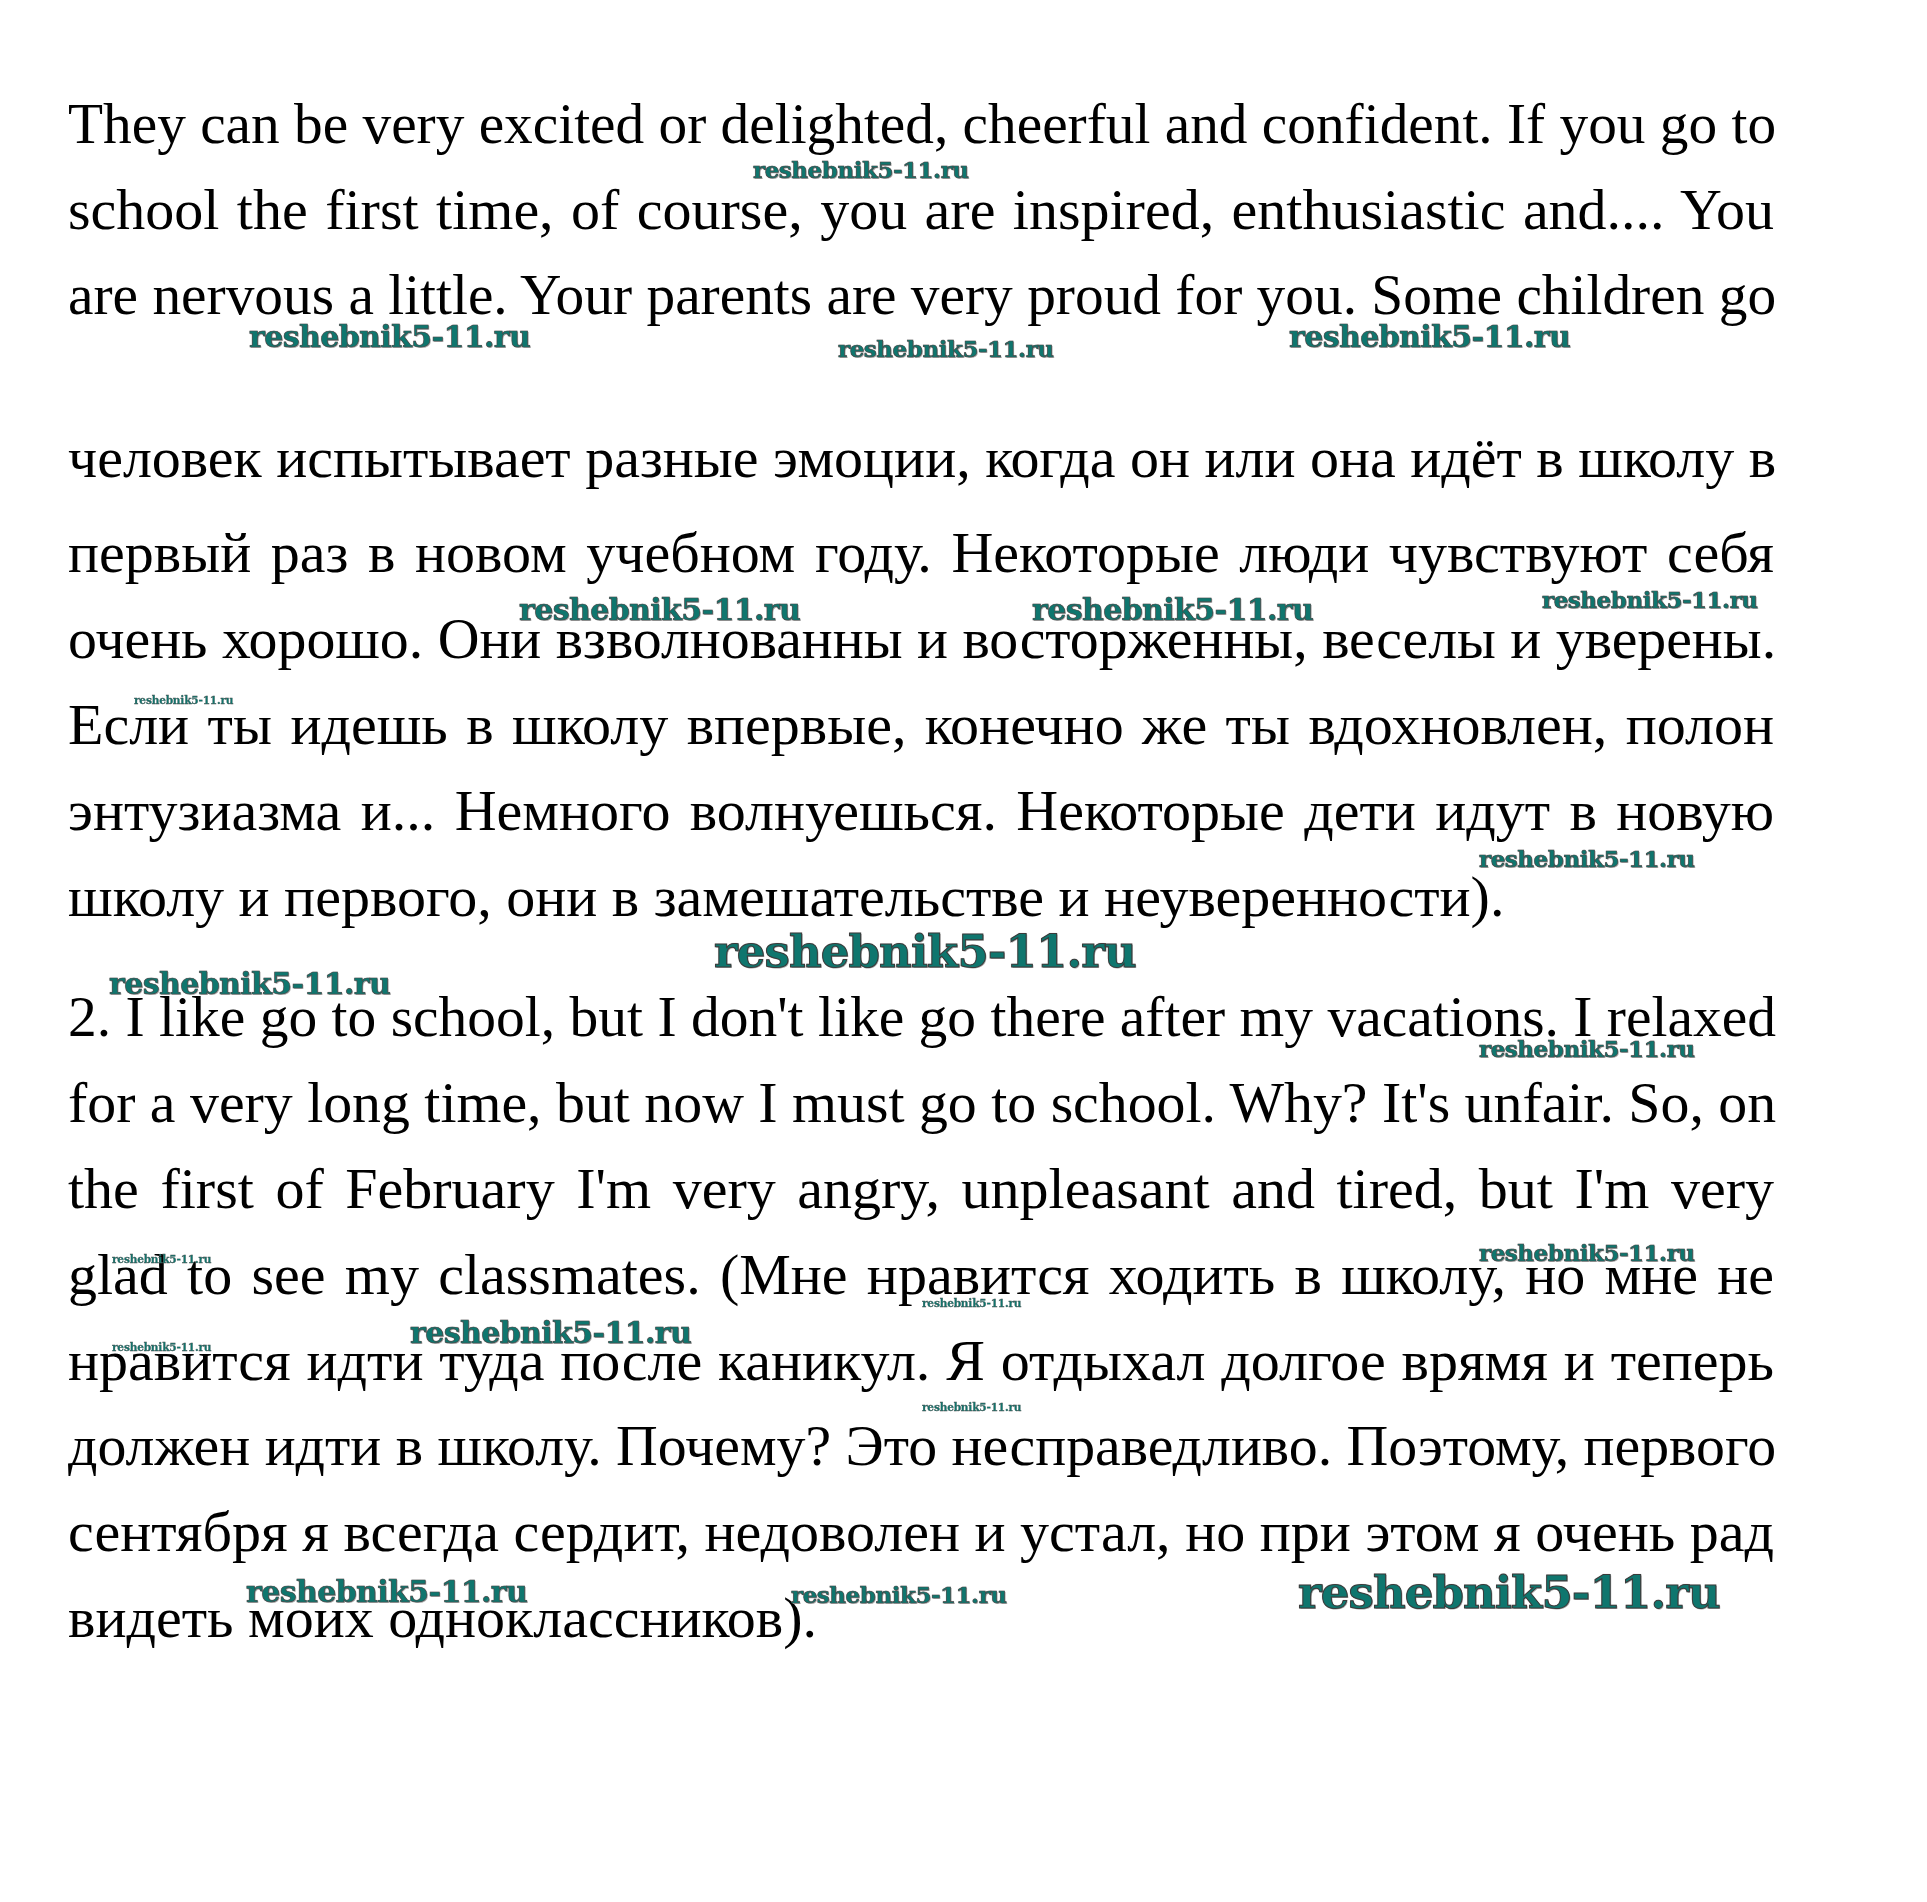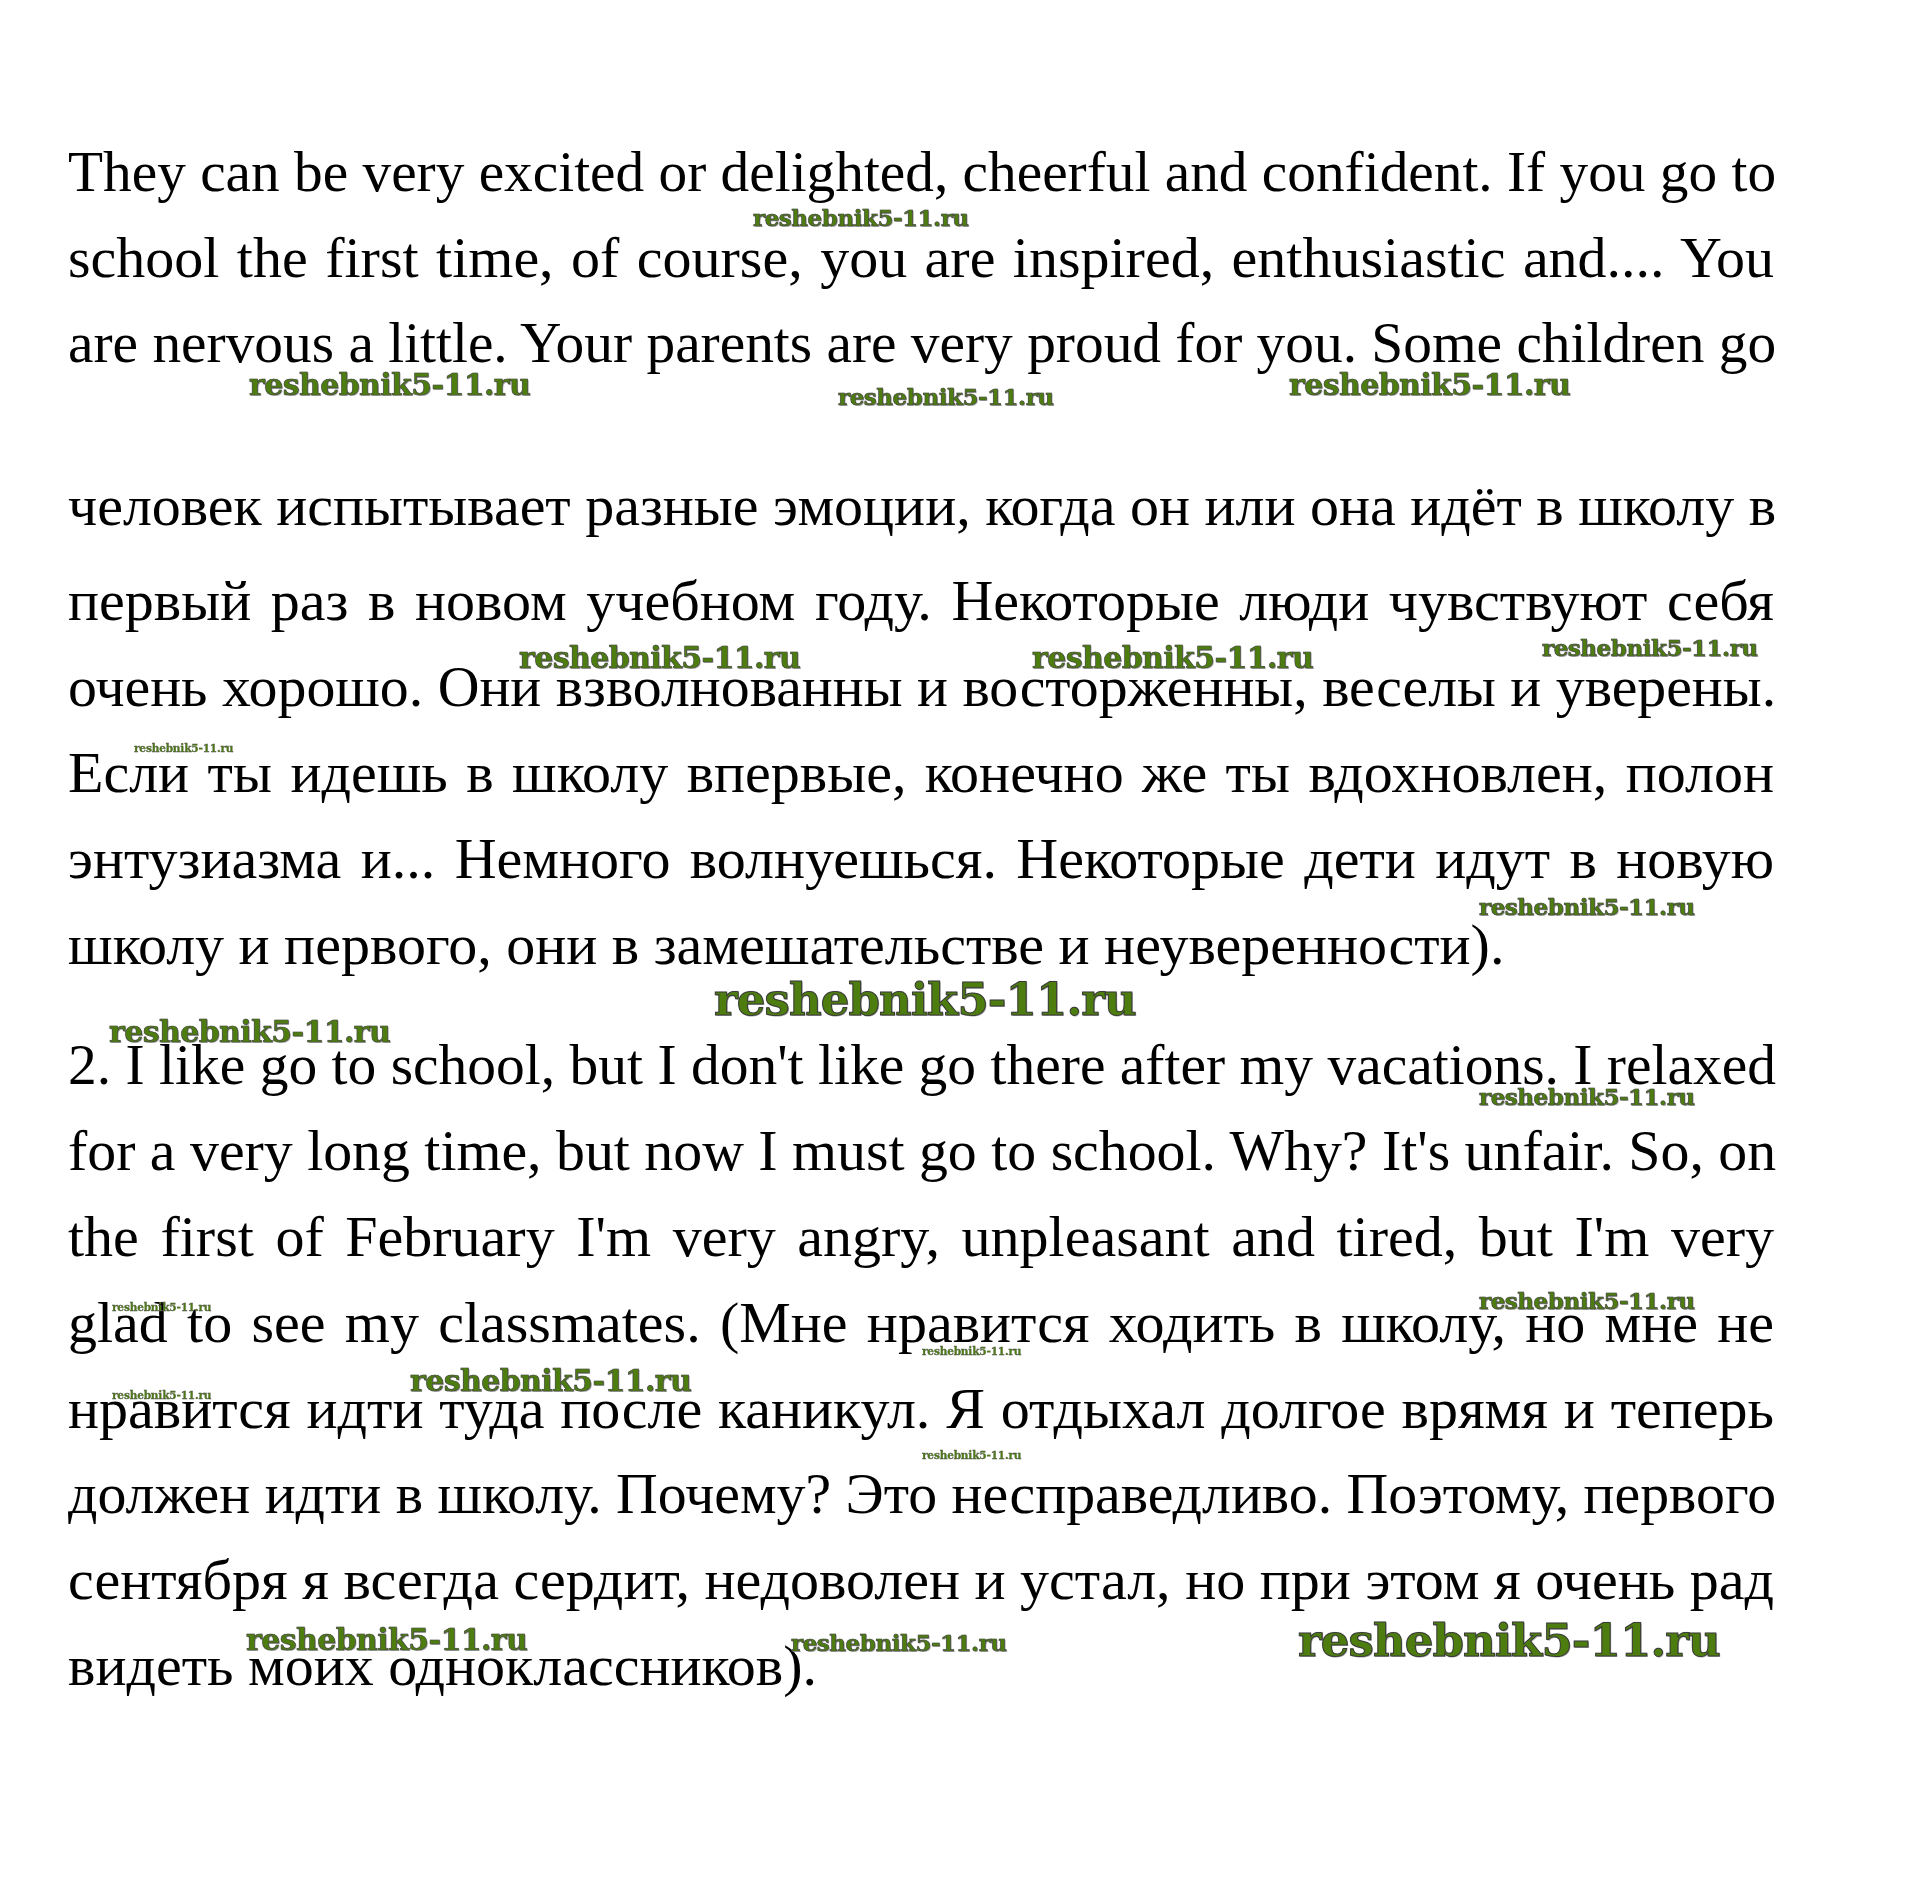--- a/index.html
+++ b/index.html
@@ -1,36 +1,36 @@
 <!DOCTYPE html>
 <html><head>
 <meta charset="utf-8">
 <style>
   html, body { margin: 0; padding: 0; background: #ffffff; }
   body { width: 1927px; height: 1902px; position: relative; overflow: hidden; }
-  .page { position: absolute; left: 0; top: 0; width: 1927px; height: 1386px; background: #fff; margin-top: 48px; }
+  .page { position: absolute; left: 0; top: 0; width: 1927px; height: 1386px; background: #fff; }
   .line {
     position: absolute;
     left: 68px;
     width: 1706px;
     font-family: "Liberation Serif", "DejaVu Serif", serif;
     font-size: 58px;
     line-height: 58px;
     color: #000;
     white-space: nowrap;
     text-align: justify;
     text-align-last: justify;
     letter-spacing: 0;
   }
   .line.last { text-align-last: left; }
   .wm {
     position: absolute;
     font-family: "DejaVu Serif", "Liberation Serif", serif;
     font-weight: bold;
-    color: #4d7c0f;
+    color: #0f766e;
     white-space: nowrap;
     letter-spacing: -0.02em;
     text-shadow: 0 0 1px #555, 1px 1px 0 #b0b0b0;
     -webkit-text-stroke: 0.6px #4a4a4a;
     line-height: 1;
   }
   .wm.tiny { font-size: 10.6px; -webkit-text-stroke: 0.3px #555; text-shadow: none; }
   .wm.small { font-size: 23px; }
   .wm.med { font-size: 30px; }
   .wm.big { font-size: 45px; -webkit-text-stroke: 1px #3a3a3a; }

